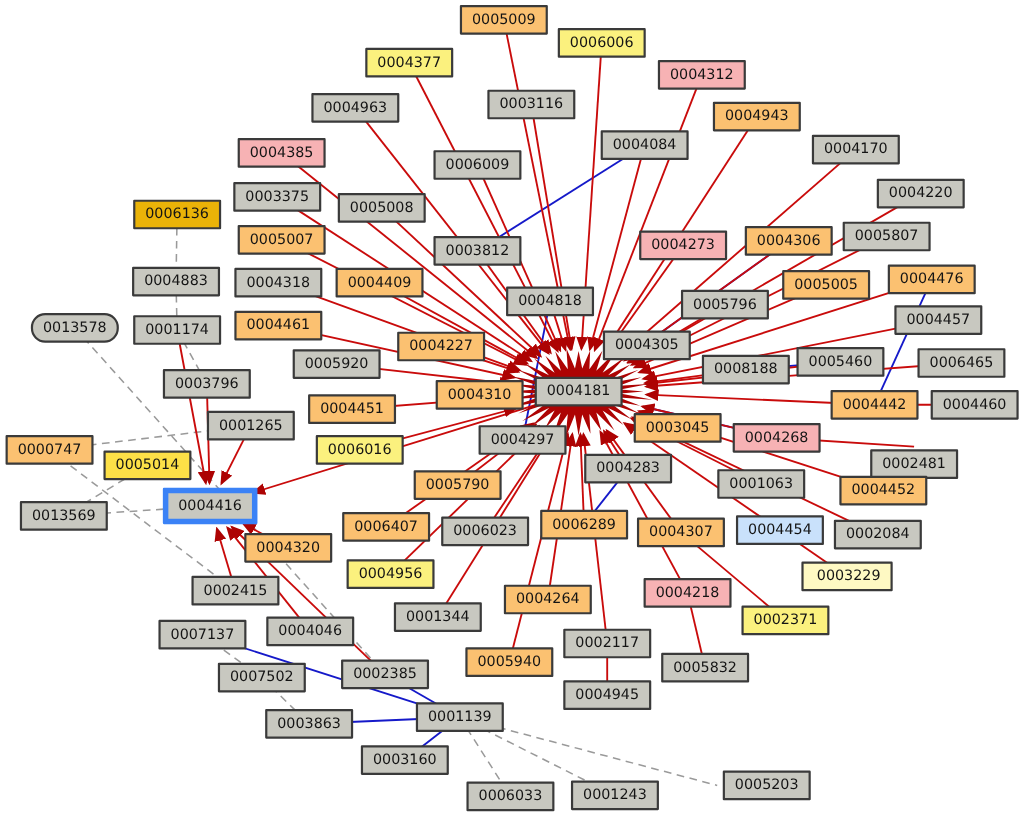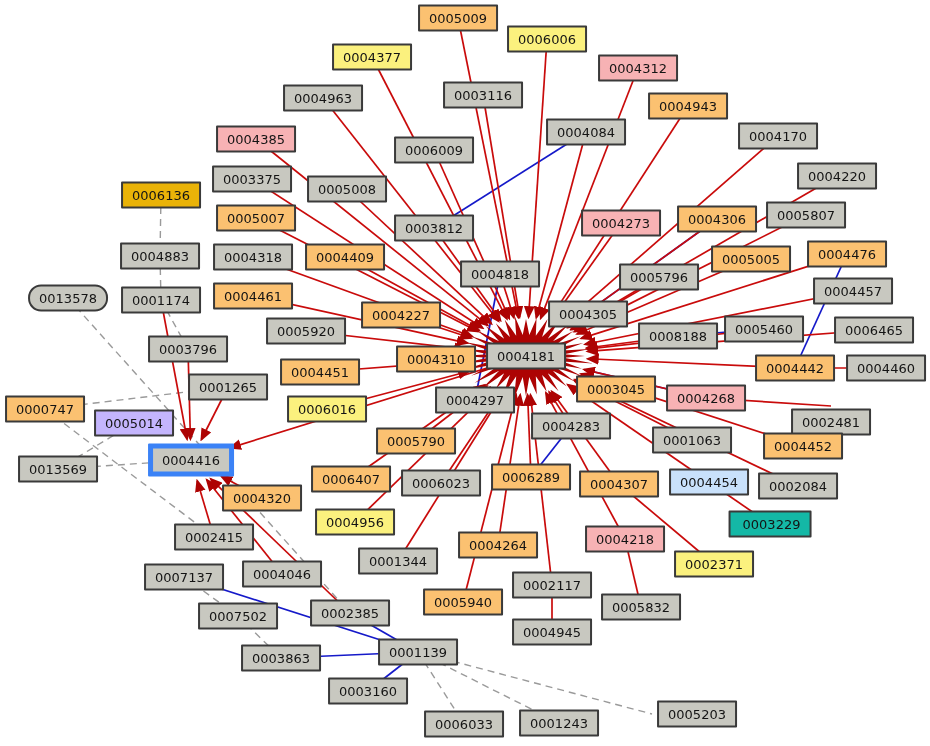--- a/index.html
+++ b/index.html
@@ -161,37 +161,37 @@
       <div class="gnode" style="left: 526px; top: 356px; background: rgb(200, 200, 192);">0004181</div>
       <div class="gnode" style="left: 795px; top: 368px; background: rgb(251, 193, 113);">0004442</div>
       <div class="gnode" style="left: 886px; top: 368px; background: rgb(200, 200, 192);">0004460</div>
       <div class="gnode" style="left: 436px; top: 359px; background: rgb(251, 193, 113);">0004310</div>
       <div class="gnode" style="left: 320px; top: 372px; background: rgb(251, 193, 113);">0004451</div>
       <div class="gnode" style="left: 228px; top: 387px; background: rgb(200, 200, 192);">0001265</div>
       <div class="gnode" style="left: 616px; top: 389px; background: rgb(251, 193, 113);">0003045</div>
       <div class="gnode" style="left: 706px; top: 398px; background: rgb(247, 178, 180);">0004268</div>
       <div class="gnode" style="left: 831px; top: 406px; background: rgb(200, 200, 192); margin-top: 16px;">0002481</div>
       <div class="gnode" style="left: 45px; top: 409px; background: rgb(251, 193, 113);">0000747</div>
-      <div class="gnode" style="left: 134px; top: 423px; background: #c4b5fd;">0005014</div>
+      <div class="gnode" style="left: 134px; top: 423px; background: #fde047;">0005014</div>
       <div class="gnode" style="left: 327px; top: 409px; background: rgb(251, 241, 126);">0006016</div>
       <div class="gnode" style="left: 475px; top: 400px; background: rgb(200, 200, 192);">0004297</div>
       <div class="gnode" style="left: 571px; top: 426px; background: rgb(200, 200, 192);">0004283</div>
       <div class="gnode" style="left: 692px; top: 440px; background: rgb(200, 200, 192);">0001063</div>
       <div class="gnode" style="left: 803px; top: 446px; background: rgb(251, 193, 113);">0004452</div>
       <div class="gnode" style="left: 58px; top: 469px; background: rgb(200, 200, 192);">0013569</div>
       <div class="gnode selected" style="left: 191px; top: 460px; background: rgb(200, 200, 192);">0004416</div>
       <div class="gnode" style="left: 416px; top: 441px; background: rgb(251, 193, 113);">0005790</div>
       <div class="gnode" style="left: 531px; top: 477px; background: rgb(251, 193, 113);">0006289</div>
       <div class="gnode" style="left: 351px; top: 479px; background: rgb(251, 193, 113);">0006407</div>
       <div class="gnode" style="left: 441px; top: 483px; background: rgb(200, 200, 192);">0006023</div>
       <div class="gnode" style="left: 619px; top: 484px; background: rgb(251, 193, 113);">0004307</div>
       <div class="gnode" style="left: 709px; top: 482px; background: rgb(201, 225, 251);">0004454</div>
       <div class="gnode" style="left: 798px; top: 486px; background: rgb(200, 200, 192);">0002084</div>
       <div class="gnode" style="left: 262px; top: 498px; background: rgb(251, 193, 113);">0004320</div>
-      <div class="gnode" style="left: 770px; top: 524px; background: #14b8a6; padding-left: 12px;">0003229</div>
+      <div class="gnode" style="left: 770px; top: 524px; background: #fef9c3; padding-left: 12px;">0003229</div>
       <div class="gnode" style="left: 355px; top: 522px; background: rgb(251, 241, 126);">0004956</div>
       <div class="gnode" style="left: 625px; top: 539px; background: rgb(247, 178, 180);">0004218</div>
       <div class="gnode" style="left: 714px; top: 564px; background: rgb(251, 241, 126);">0002371</div>
       <div class="gnode" style="left: 214px; top: 537px; background: rgb(200, 200, 192);">0002415</div>
       <div class="gnode" style="left: 498px; top: 545px; background: rgb(251, 193, 113);">0004264</div>
       <div class="gnode" style="left: 398px; top: 561px; background: rgb(200, 200, 192);">0001344</div>
       <div class="gnode" style="left: 184px; top: 577px; background: rgb(200, 200, 192);">0007137</div>
       <div class="gnode" style="left: 282px; top: 574px; background: rgb(200, 200, 192);">0004046</div>
       <div class="gnode" style="left: 552px; top: 585px; background: rgb(200, 200, 192);">0002117</div>
       <div class="gnode" style="left: 463px; top: 602px; background: rgb(251, 193, 113);">0005940</div>

